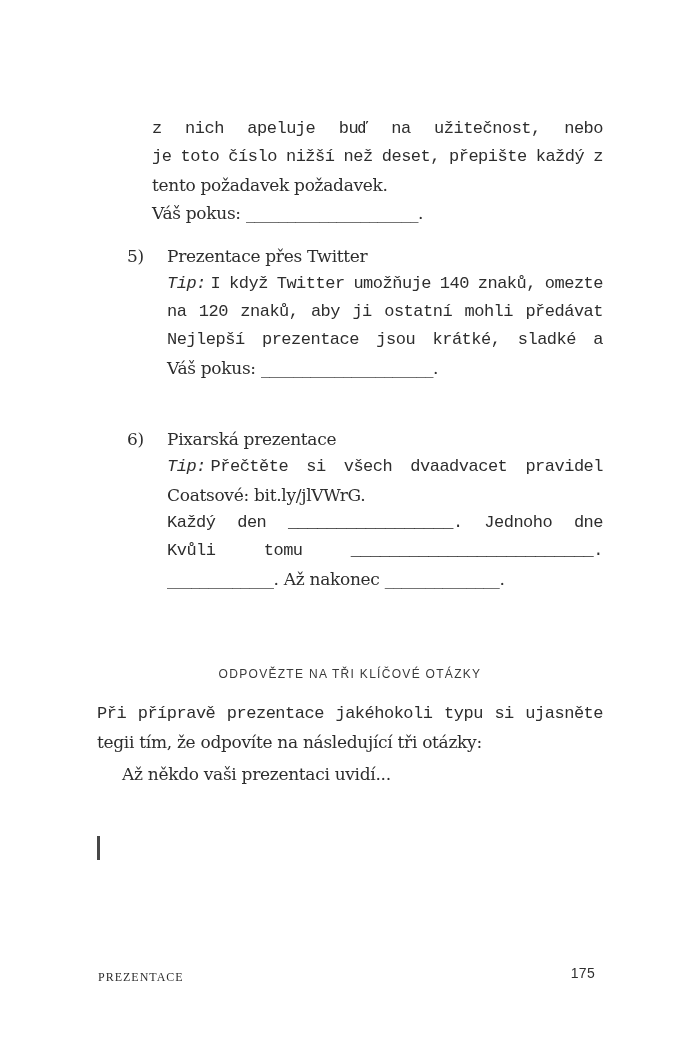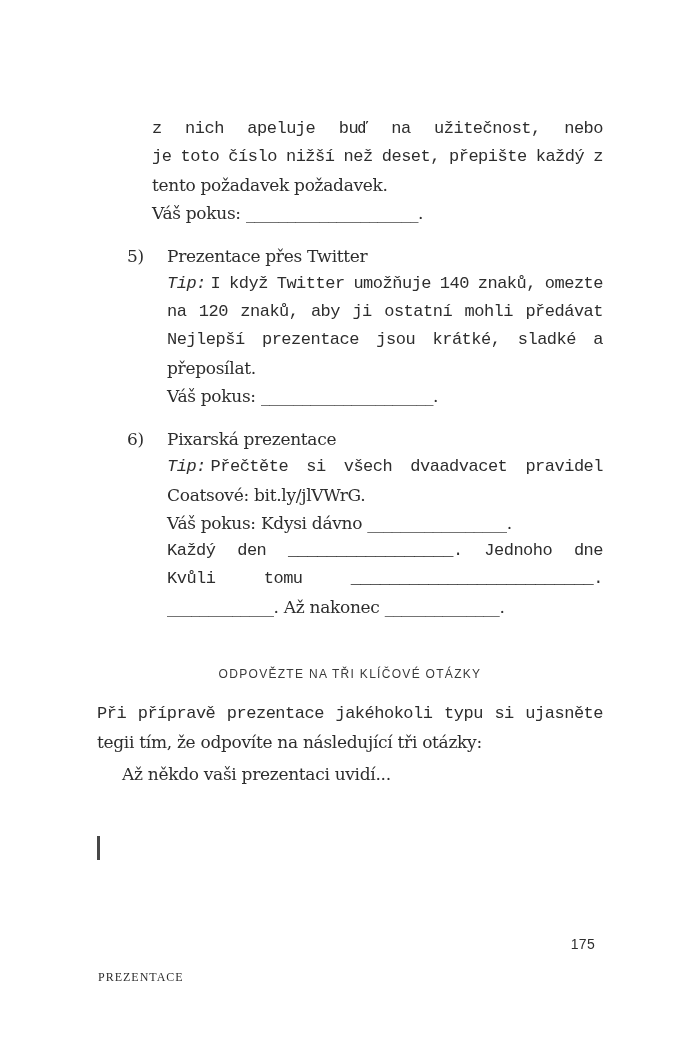--- a/index.html
+++ b/index.html
@@ -60,21 +60,21 @@
     position: absolute;
     left: 98px; top: 963px;
     font-family: Liberation Serif, serif;
     font-size: 12px;
     letter-spacing: 1px;
     color: #2e2e2e;
     white-space: nowrap;
   }
   #footer-right {
     position: absolute;
-    left: 503px; top: 930px; width: 92px;
+    left: 503px; top: 959px; width: 92px;
     text-align: right;
     font-family: "Liberation Sans", sans-serif;
     font-size: 14px;
     letter-spacing: 0.3px;
     color: #2e2e2e;
   }
 </style>
 </head>
 <body>
 
@@ -87,32 +87,30 @@
     <div class="line">Váš pokus: _____________________.</div>
   </div>
 
   <div class="block item" style="left:127px; top:242px;">
     <span class="num">5)</span>
     <div class="lines">
       <div class="line">Prezentace přes Twitter</div>
       <div class="line j"><em class="tip">Tip:</em><span>I když Twitter umožňuje 140 znaků, omezte prezentaci</span></div>
       <div class="line j">na 120 znaků, aby ji ostatní mohli předávat dál. Pamatujte:</div>
       <div class="line j">Nejlepší prezentace jsou krátké, sladké a dají se snadno</div>
-      <div class="line">přeposílat.</div>
       <div class="line">Váš pokus: _____________________.</div>
     </div>
   </div>
 
   <div class="block item" style="left:127px; top:425px;">
     <span class="num">6)</span>
     <div class="lines">
       <div class="line">Pixarská prezentace</div>
       <div class="line j"><em class="tip">Tip:</em><span>Přečtěte si všech dvaadvacet pravidel příběhu od Emmy</span></div>
       <div class="line">Coatsové: bit.ly/jlVWrG.</div>
-      <div class="line">Váš pokus: Kdysi dávno _________________.</div>
       <div class="line j">Každý den _________________. Jednoho dne _____________.</div>
       <div class="line j">Kvůli tomu _________________________. Výsledkem bylo, že</div>
       <div class="line">_____________. Až nakonec ______________.</div>
     </div>
   </div>
 
   <div id="section-heading">ODPOVĚZTE NA TŘI KLÍČOVÉ OTÁZKY</div>
 
   <div class="block" style="left:97px; top:700px; width:506px;">
     <div class="line j">Při přípravě prezentace jakéhokoli typu si ujasněte své cíle a stra-</div>

